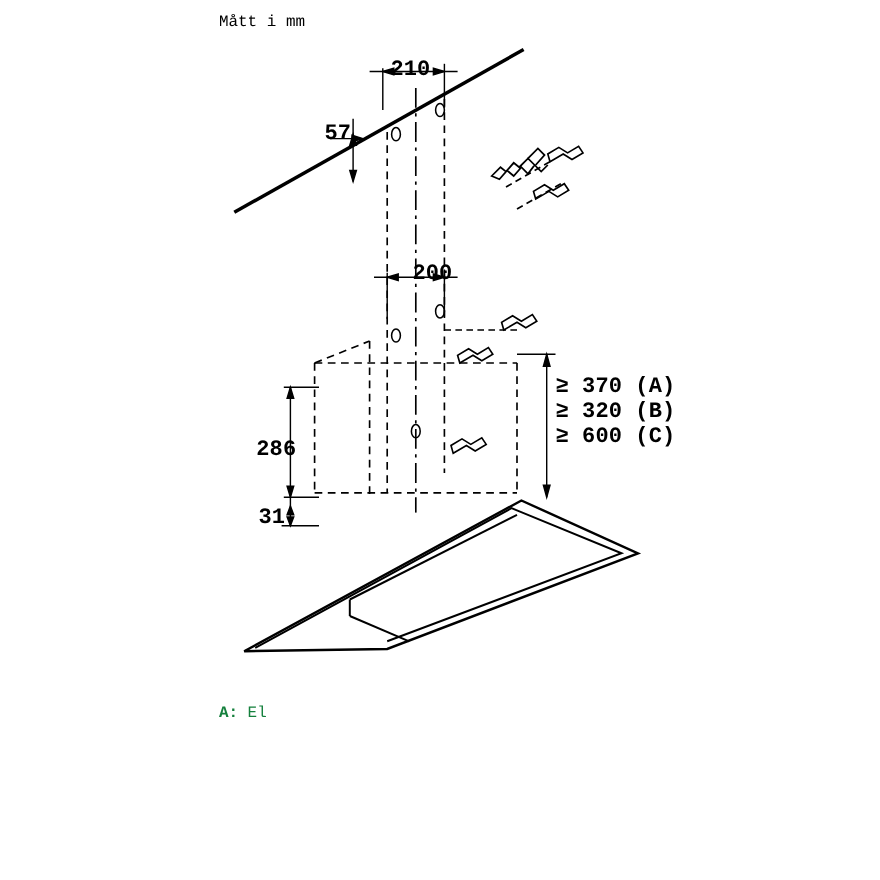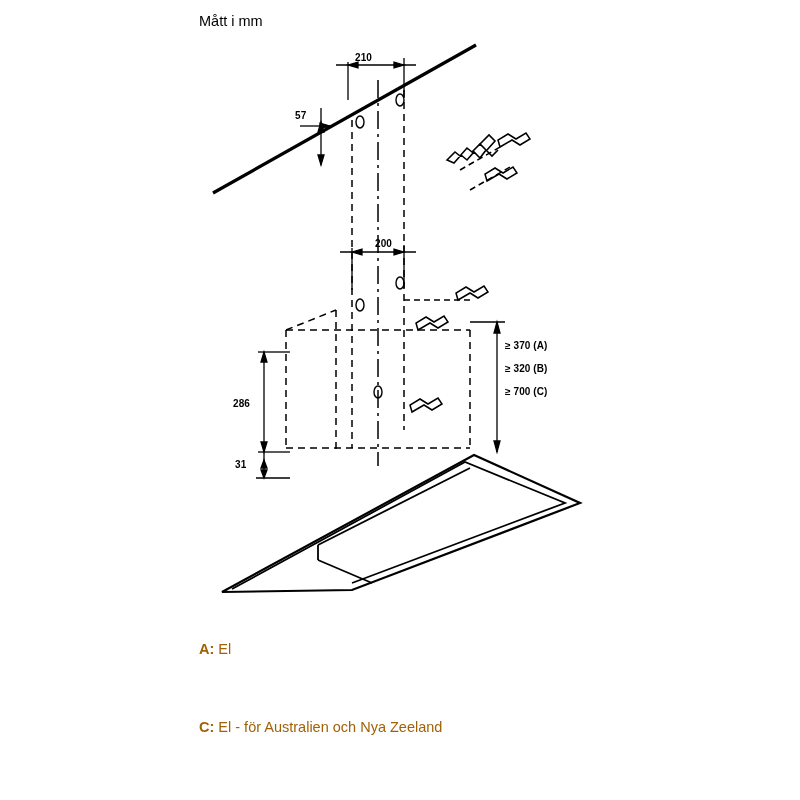--- a/index.html
+++ b/index.html
@@ -13,46 +13,47 @@
     font-family: "Liberation Sans", sans-serif;
     color: #000000;
     position: relative;
     overflow: hidden;
   }
   #stage {
     position: absolute;
     left: 0; top: 0;
     width: 672px;
     height: 800px;
+    font-family: Liberation Mono, monospace;
   }
   svg.diagram {
     position: absolute;
     left: 0; top: 0;
     width: 800px;
     height: 800px;
   }
   .lbl {
     position: absolute;
-    font-size: 10px;
+    font-size: 20px;
     font-weight: bold;
     color: #000;
     white-space: nowrap;
     letter-spacing: 0.1px;
   }
   .lbl-title {
     position: absolute;
     font-size: 14.5px;
     font-weight: normal;
     color: #000;
     white-space: nowrap;
   }
   .legend-line {
     position: absolute;
     font-size: 14.5px;
-    color: #a16207;
+    color: #15803d;
     white-space: nowrap;
   }
   .legend-line b {
     font-weight: bold;
   }
 </style>
 </head>
 <body>
 
 <div id="stage">
@@ -172,24 +173,20 @@
   <div class="lbl-title" style="left:199px; top:13px;">Mått i mm</div>
 
   <div class="lbl" style="left:355px; top:52px;">210</div>
   <div class="lbl" style="left:295px; top:110px;">57</div>
   <div class="lbl" style="left:375px; top:238px;">200</div>
   <div class="lbl" style="left:233px; top:398px;">286</div>
   <div class="lbl" style="left:235px; top:459px;">31</div>
 
   <div class="lbl" style="left:505px; top:340px;">≥ 370 (A)</div>
   <div class="lbl" style="left:505px; top:363px;">≥ 320 (B)</div>
-  <div class="lbl" style="left:505px; top:386px;">≥ 700 (C)</div>
+  <div class="lbl" style="left:505px; top:386px;">≥ 600 (C)</div>
 
   <div class="legend-line" style="left:199px; top:641px;">
     <b>A:</b>
     <span>El</span>
   </div>
-  <div class="legend-line" style="left:199px; top:719px;">
-    <b>C:</b>
-    <span>El - för Australien och Nya Zeeland</span>
-  </div>
 
 </div>
 
 </body></html>

